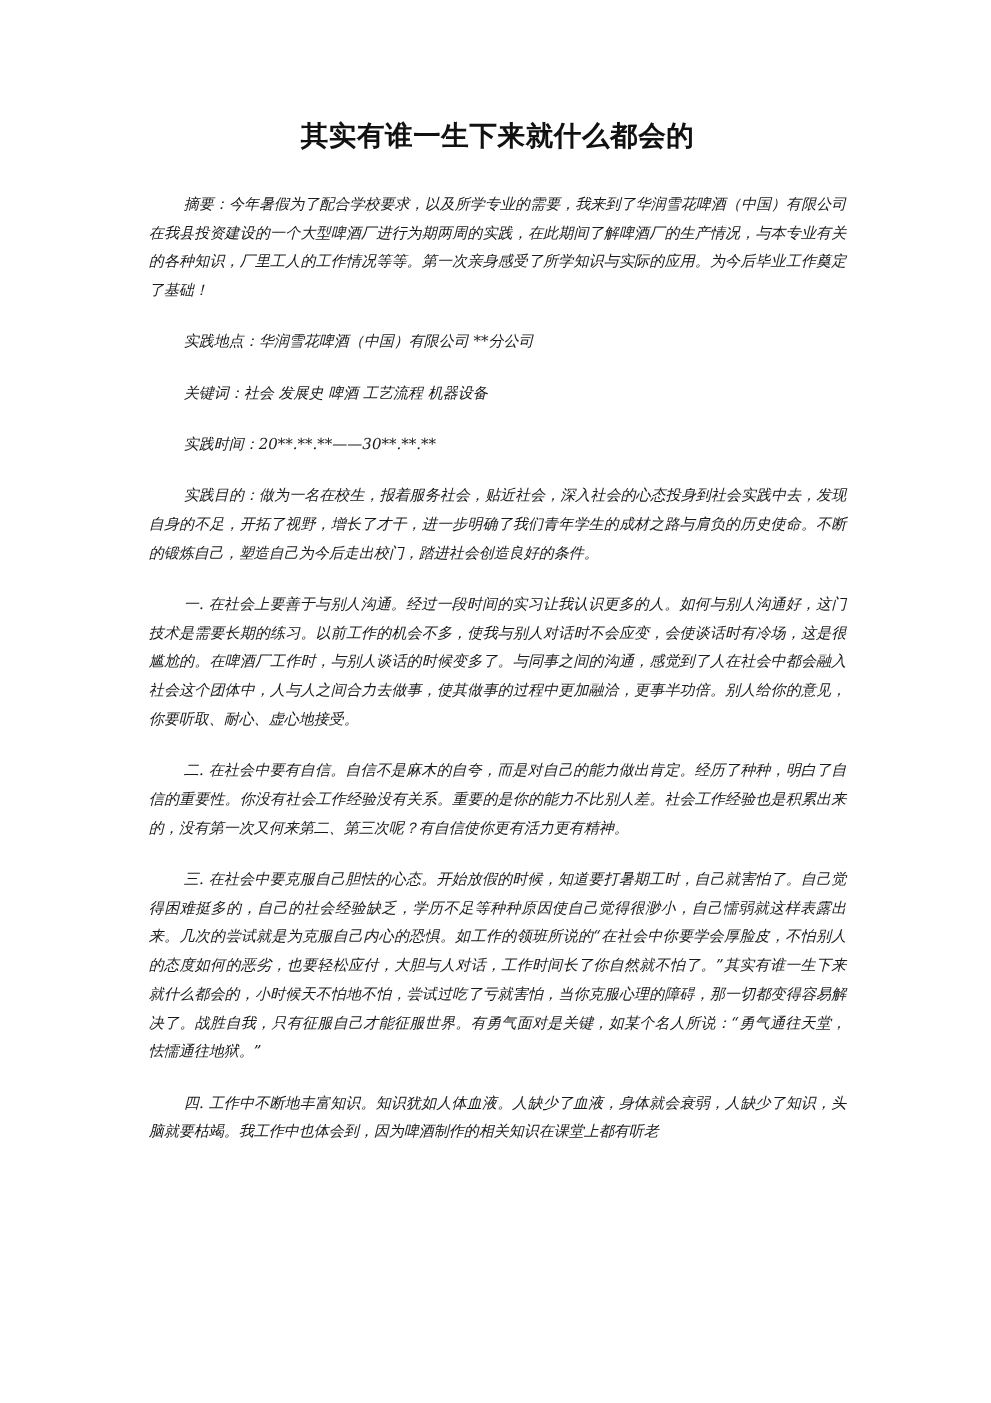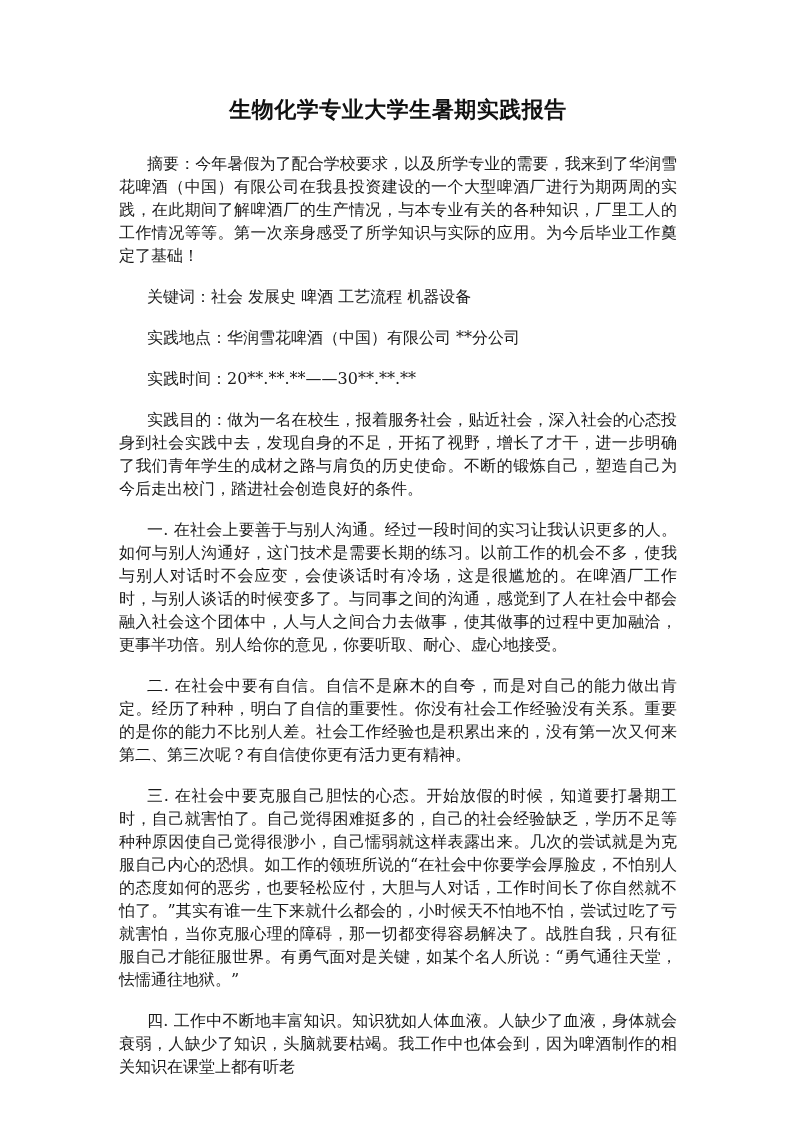--- a/index.html
+++ b/index.html
@@ -8,32 +8,32 @@
     position: absolute; left: 119px; top: 96px; width: 558px;
     font-family: "DejaVu Serif", "Liberation Serif", serif;
     color: #1a1a1a;
   }
   .title {
     text-align: center; font-family: "DejaVu Sans", "Liberation Sans", sans-serif;
     font-weight: bold; font-size: 22px; line-height: 28px; margin: 0 0 28px 0;
     letter-spacing: 0.5px; color: #111;
   }
   p {
-    margin: 0 0 18px 0; font-size: 16px; line-height: 23px;
-    text-indent: 28px; text-align: justify; word-break: break-all;
+    margin: 0 0 18px 0; font-size: 12px; line-height: 23px;
+    text-indent: 28px; text-align: justify; word-break: break-all; font-style: italic;
   }
   p.meta { margin-bottom: 18px; }
 </style>
 </head>
 <body>
 
 <div class="page">
-  <h1 class="title">生物化学专业大学生暑期实践报告</h1>
+  <h1 class="title">其实有谁一生下来就什么都会的</h1>
   <p>摘要：今年暑假为了配合学校要求，以及所学专业的需要，我来到了华润雪花啤酒（中国）有限公司在我县投资建设的一个大型啤酒厂进行为期两周的实践，在此期间了解啤酒厂的生产情况，与本专业有关的各种知识，厂里工人的工作情况等等。第一次亲身感受了所学知识与实际的应用。为今后毕业工作奠定了基础！</p>
+  <p class="meta">实践地点：华润雪花啤酒（中国）有限公司 **分公司</p>
   <p class="meta">关键词：社会 发展史 啤酒 工艺流程 机器设备</p>
-  <p class="meta">实践地点：华润雪花啤酒（中国）有限公司 **分公司</p>
   <p class="meta">实践时间：20**.**.**——30**.**.**</p>
   <p>实践目的：做为一名在校生，报着服务社会，贴近社会，深入社会的心态投身到社会实践中去，发现自身的不足，开拓了视野，增长了才干，进一步明确了我们青年学生的成材之路与肩负的历史使命。不断的锻炼自己，塑造自己为今后走出校门，踏进社会创造良好的条件。</p>
   <p>一. 在社会上要善于与别人沟通。经过一段时间的实习让我认识更多的人。如何与别人沟通好，这门技术是需要长期的练习。以前工作的机会不多，使我与别人对话时不会应变，会使谈话时有冷场，这是很尴尬的。在啤酒厂工作时，与别人谈话的时候变多了。与同事之间的沟通，感觉到了人在社会中都会融入社会这个团体中，人与人之间合力去做事，使其做事的过程中更加融洽，更事半功倍。别人给你的意见，你要听取、耐心、虚心地接受。</p>
   <p>二. 在社会中要有自信。自信不是麻木的自夸，而是对自己的能力做出肯定。经历了种种，明白了自信的重要性。你没有社会工作经验没有关系。重要的是你的能力不比别人差。社会工作经验也是积累出来的，没有第一次又何来第二、第三次呢？有自信使你更有活力更有精神。</p>
   <p>三. 在社会中要克服自己胆怯的心态。开始放假的时候，知道要打暑期工时，自己就害怕了。自己觉得困难挺多的，自己的社会经验缺乏，学历不足等种种原因使自己觉得很渺小，自己懦弱就这样表露出来。几次的尝试就是为克服自己内心的恐惧。如工作的领班所说的“在社会中你要学会厚脸皮，不怕别人的态度如何的恶劣，也要轻松应付，大胆与人对话，工作时间长了你自然就不怕了。”其实有谁一生下来就什么都会的，小时候天不怕地不怕，尝试过吃了亏就害怕，当你克服心理的障碍，那一切都变得容易解决了。战胜自我，只有征服自己才能征服世界。有勇气面对是关键，如某个名人所说：“勇气通往天堂，怯懦通往地狱。”</p>
   <p>四. 工作中不断地丰富知识。知识犹如人体血液。人缺少了血液，身体就会衰弱，人缺少了知识，头脑就要枯竭。我工作中也体会到，因为啤酒制作的相关知识在课堂上都有听老</p>
 </div>
 
 </body></html>

